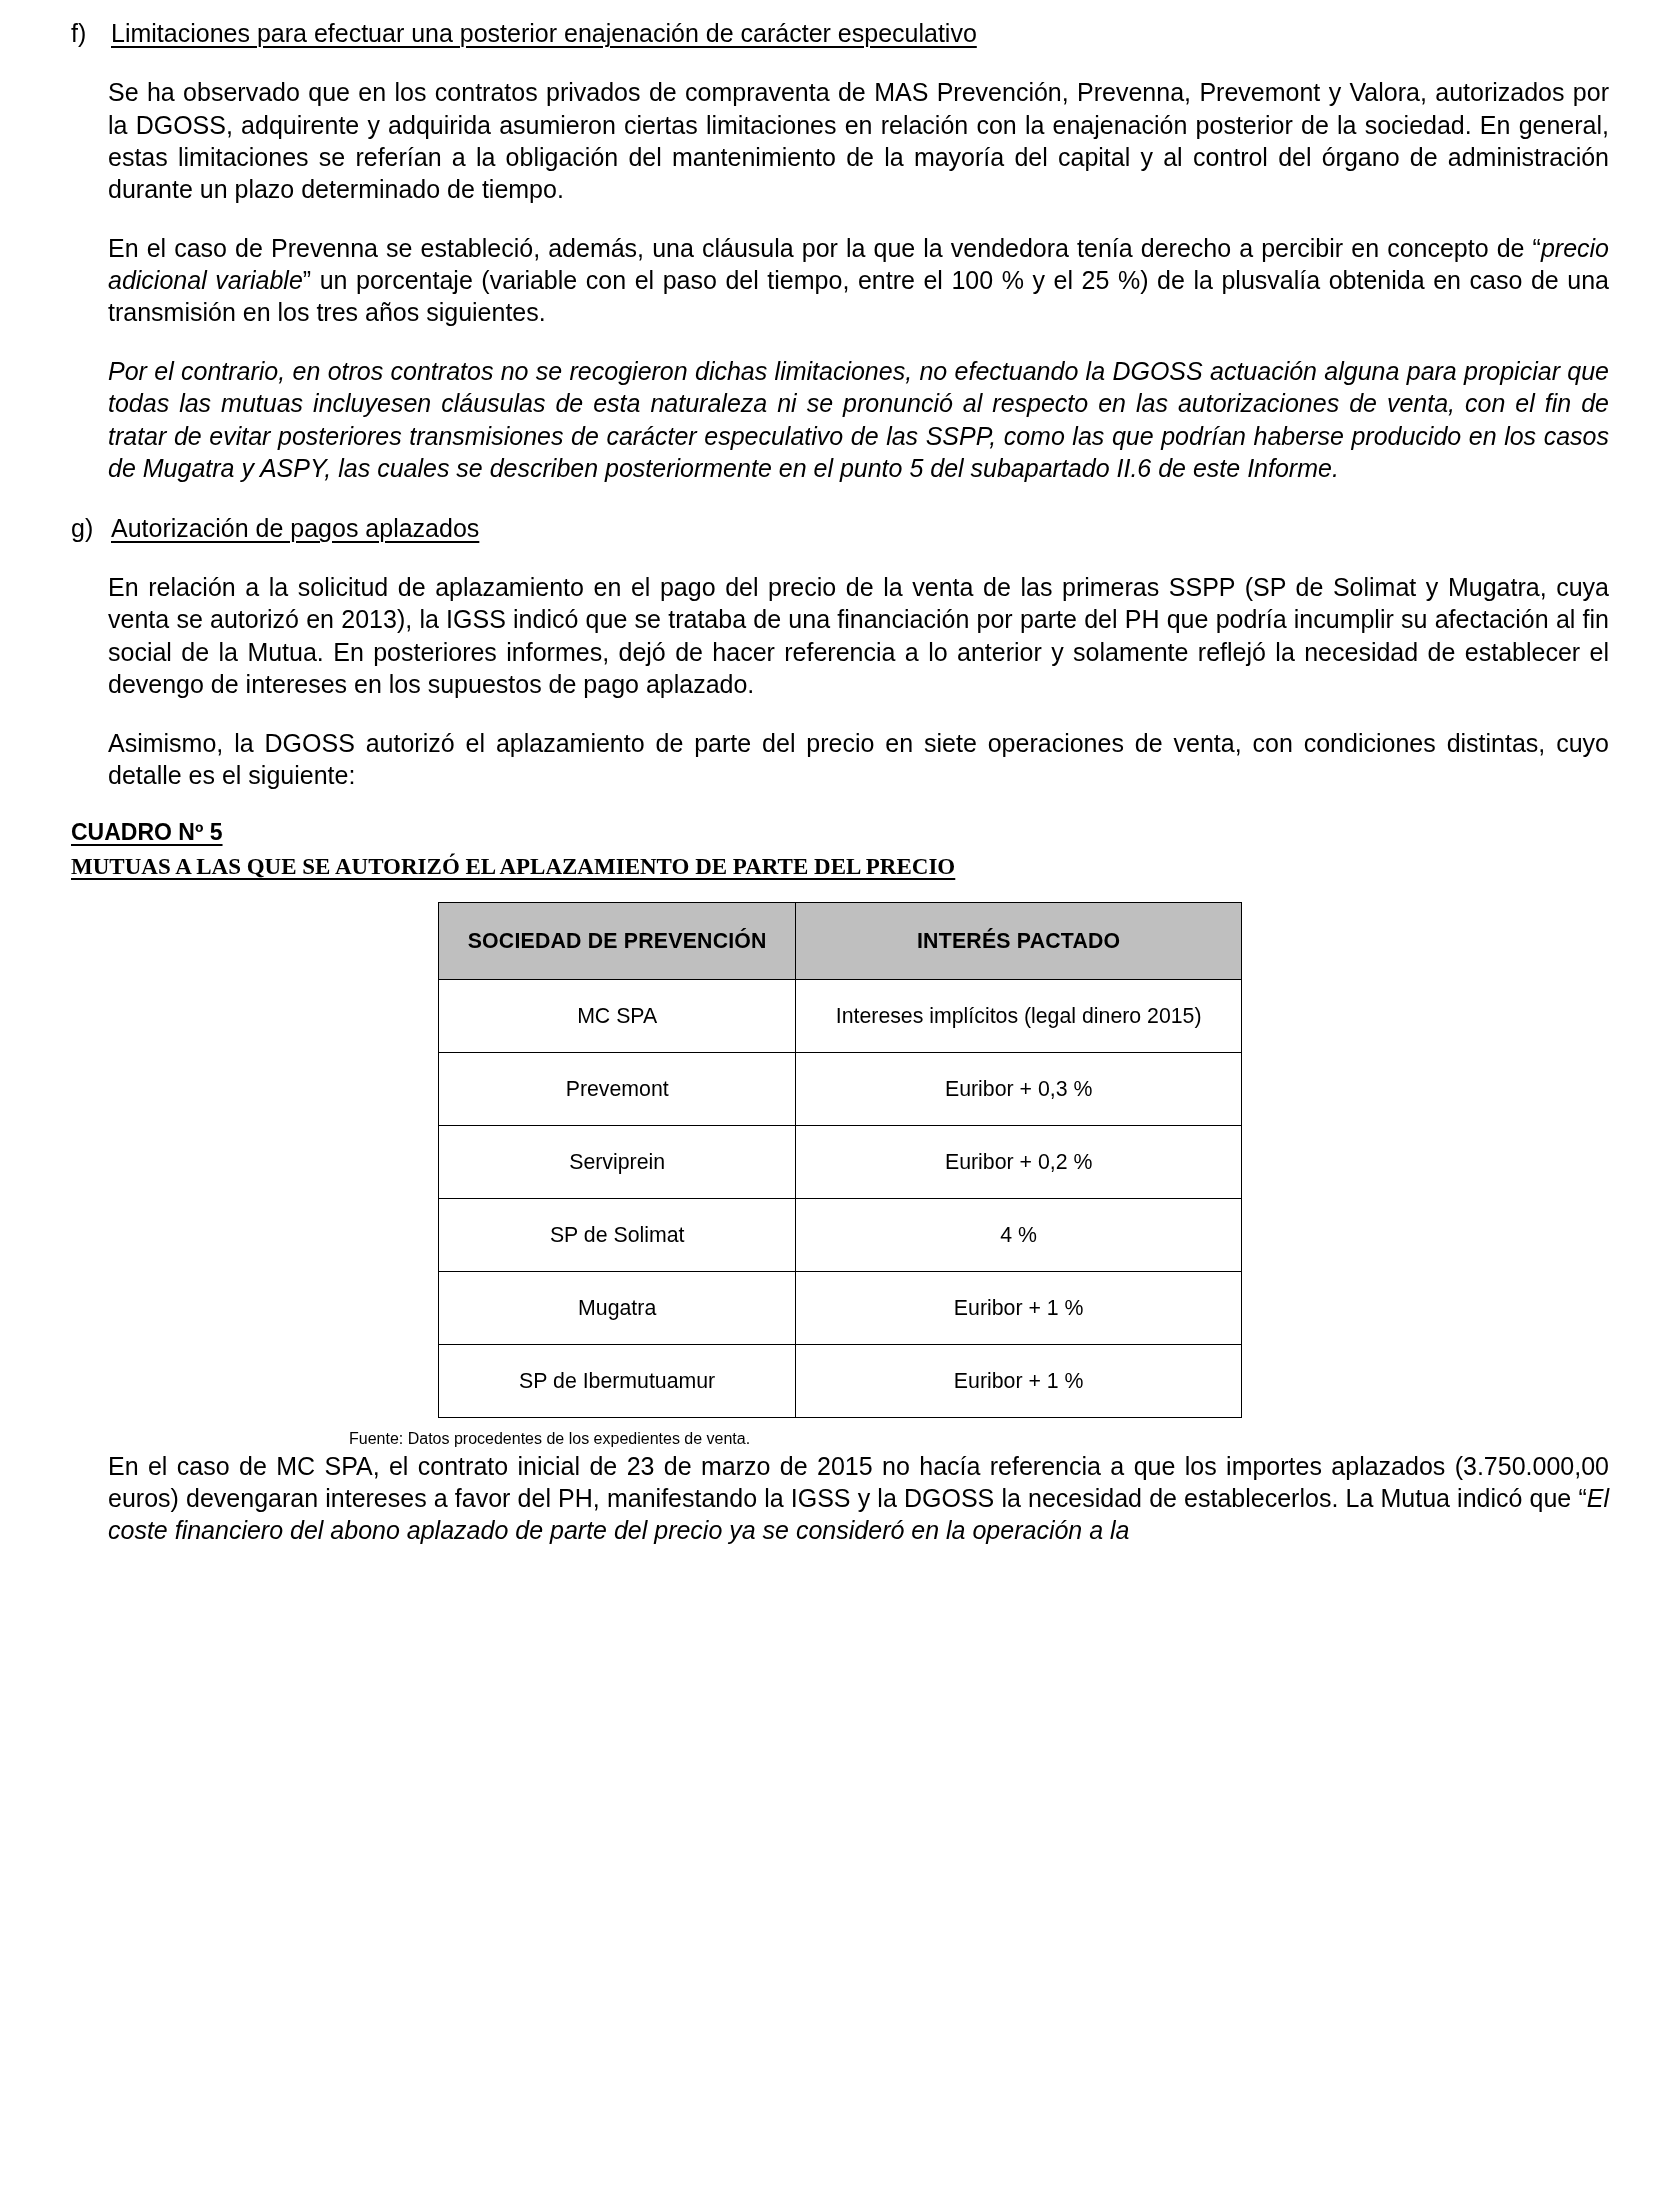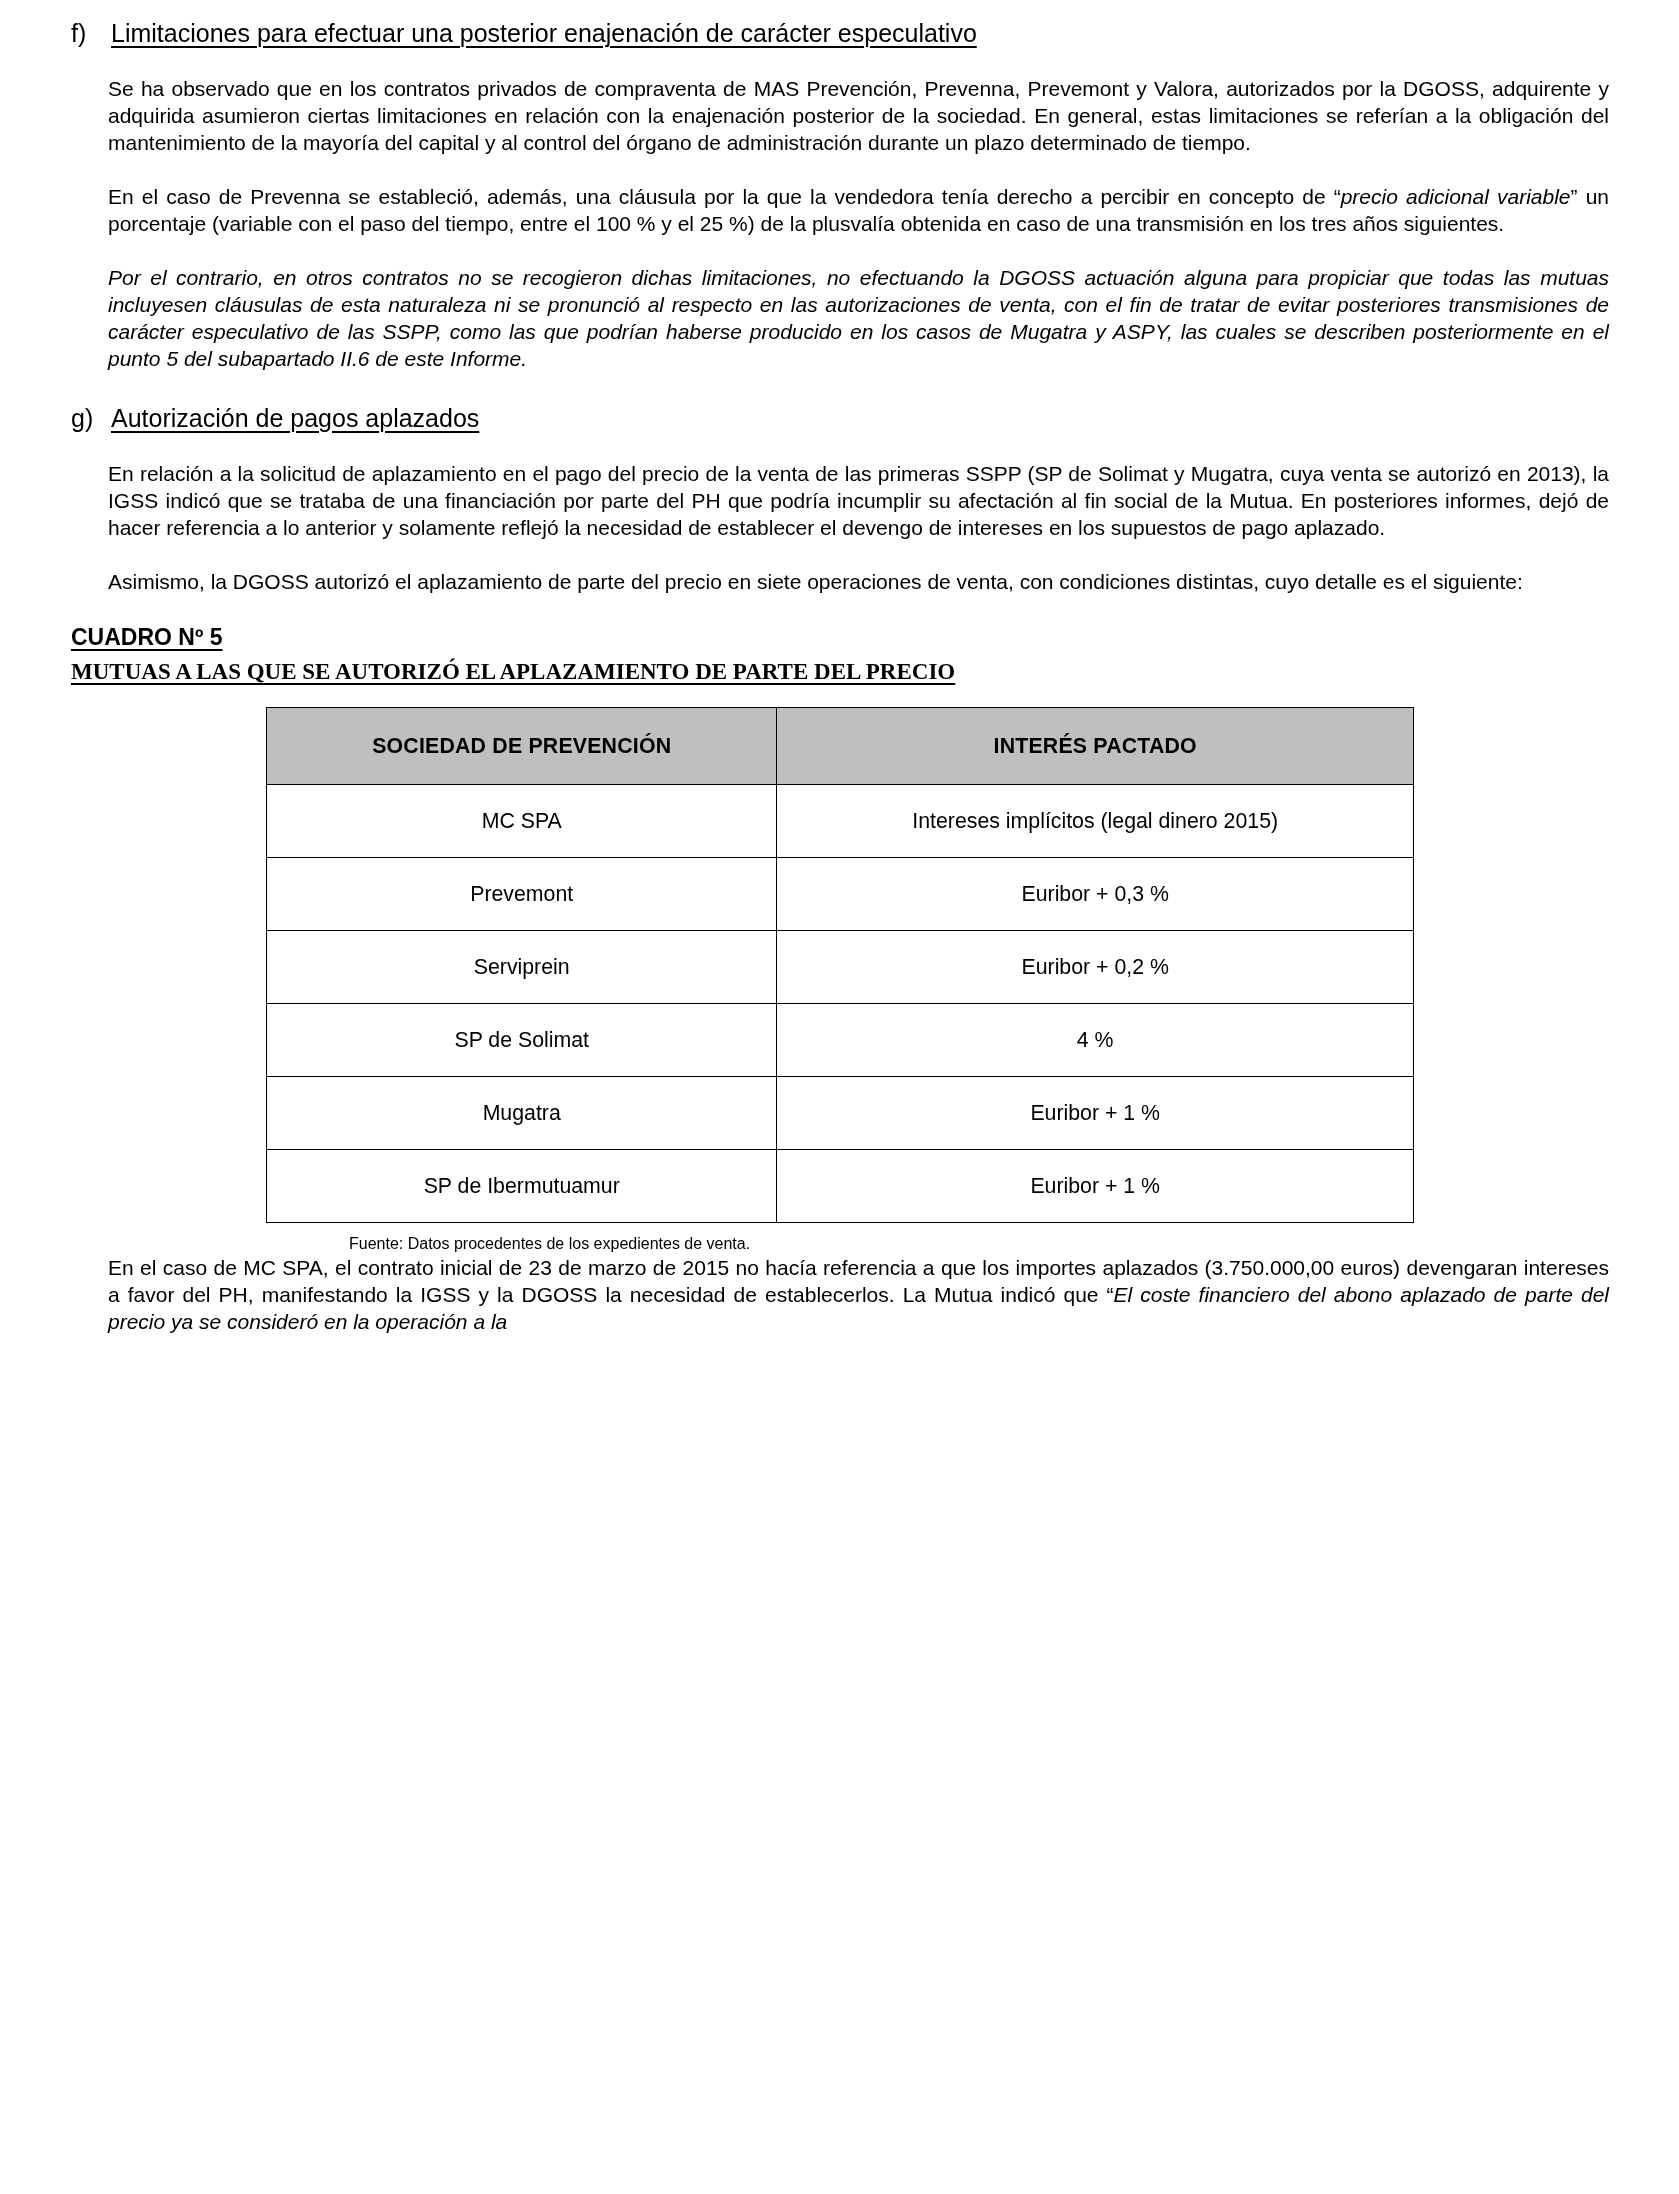--- a/index.html
+++ b/index.html
@@ -39,21 +39,21 @@
   .lettered-heading .heading-text {
     text-decoration: underline;
     text-underline-offset: 4px;
     text-decoration-thickness: 1.6px;
   }
 
   
   p.body-par {
     margin: 0 0 27px 0;
     padding-left: 37px;
-    font-size: 21px;
+    font-size: 25px;
     line-height: 1.285;
     text-align: justify;
     text-justify: inter-word;
   }
   p.body-par.tight {
     margin-bottom: 28.5px;
     font-style: italic;
   }
   .ital { font-style: italic; }
 
@@ -73,21 +73,21 @@
   }
   .table-title-block .line1 { display: block; }
   .table-title-block .line2 { display: block; margin-top: 4px; font-family: Liberation Serif, serif; }
 
   .table-wrap {
     display: flex;
     justify-content: center;
   }
   table.data-table {
     border-collapse: collapse;
-    width: 1148px;
+    width: 804px;
     table-layout: fixed;
   }
   table.data-table th,
   table.data-table td {
     border: 1.6px solid #000000;
     text-align: center;
     vertical-align: middle;
     font-size: 21.3px;
   }
   table.data-table th {

